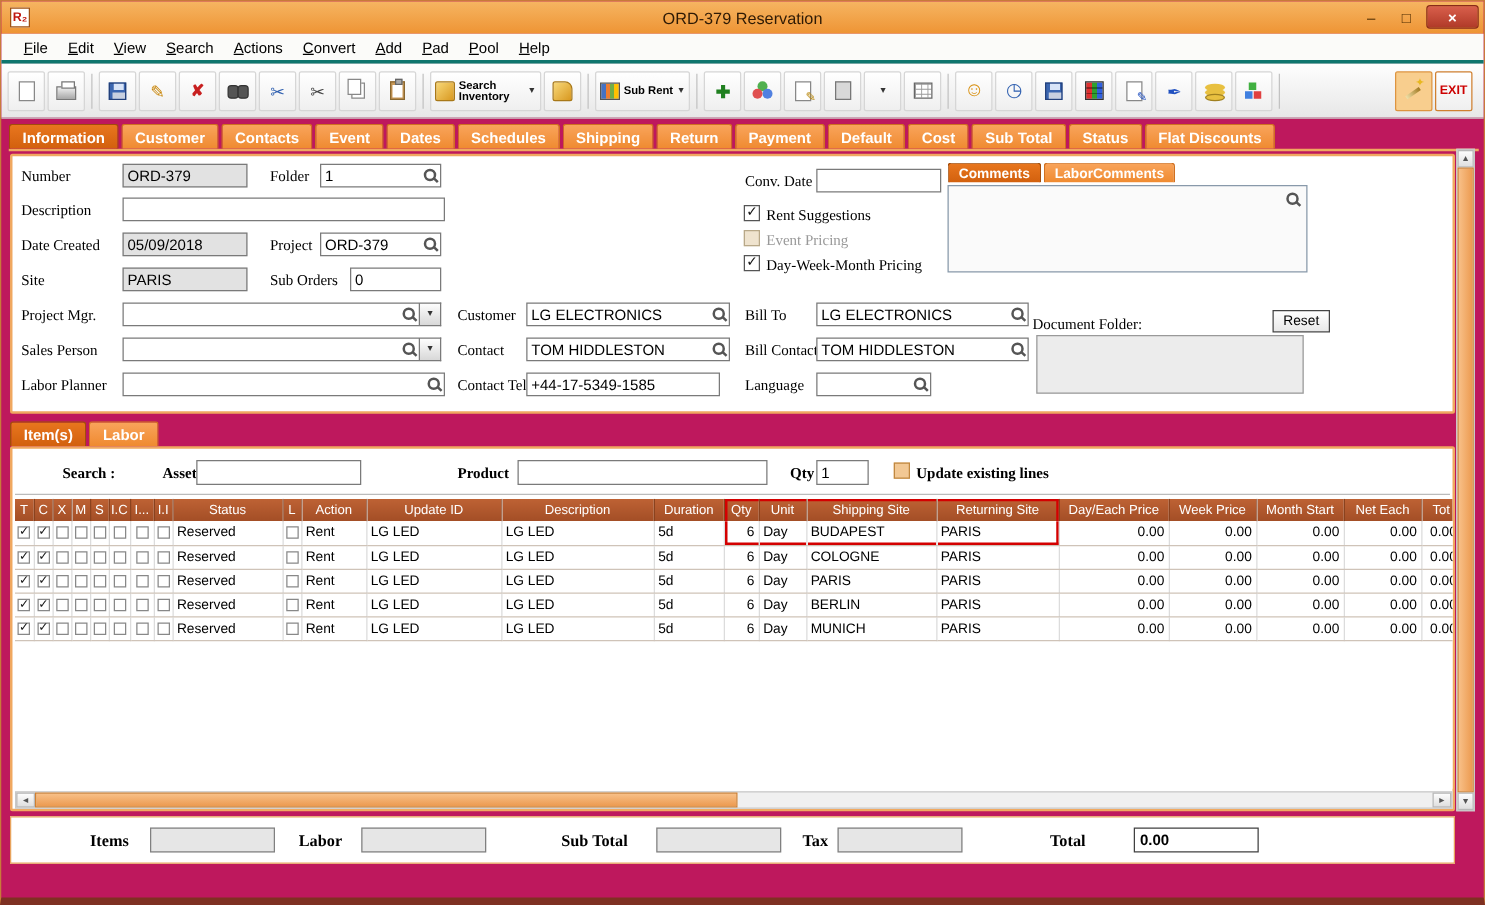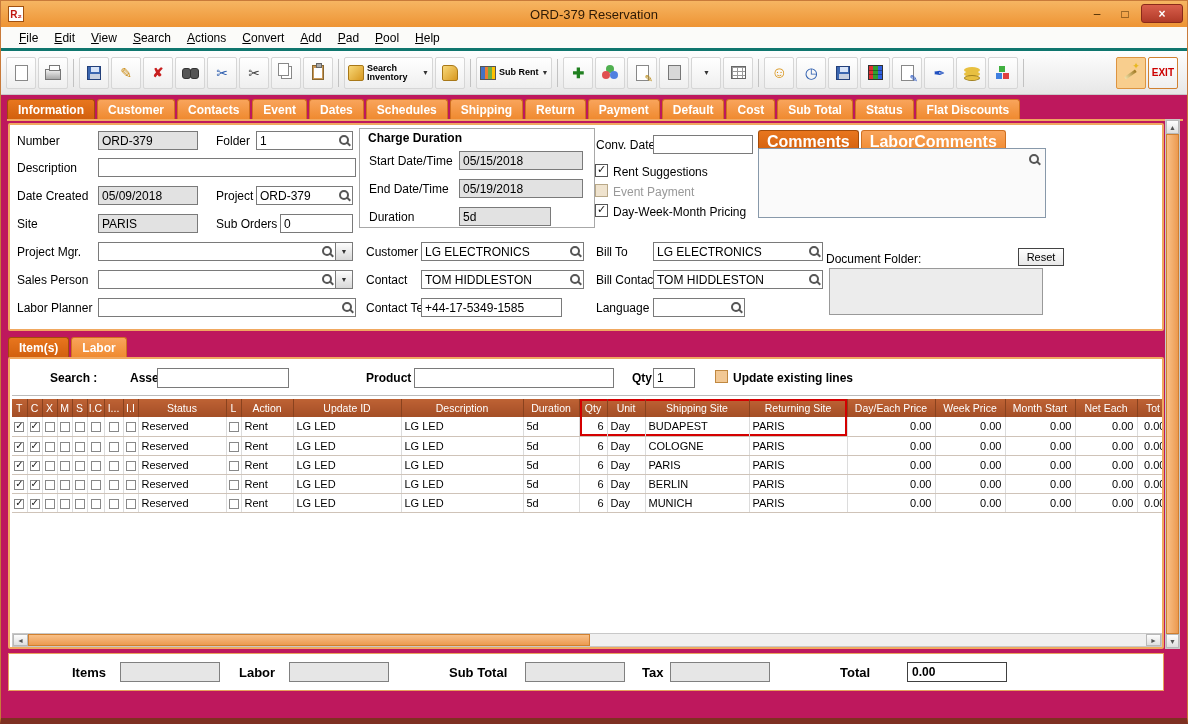--- a/index.html
+++ b/index.html
@@ -86,28 +86,28 @@
 
   
   .tabstrip { position:absolute; display:flex; gap:2px; align-items:flex-end; }
   .tabstrip.main { left:6px; top:96px; width:1176px; height:24px; border-bottom:2px solid #F0A860; }
   .tabstrip.items { left:7px; top:334px; height:22px; }
   .tab { padding:3px 10px 2px; color:#FFF; font-size:12px; font-weight:bold; white-space:nowrap;
          background:linear-gradient(#F9A45B,#EF8A30); border:1px solid #D07020; border-bottom:none;
          border-radius:3px 3px 0 0; }
   .tab.active { background:linear-gradient(#E8761E,#D2600E); border-color:#A34C0A; }
   .minitabs { position:absolute; display:flex; gap:2px; }
-  .minitabs .tab { font-size:16px; padding:2px 8px 1px; }
+  .minitabs .tab { font-size:11px; padding:2px 8px 1px; }
 
   
   .panel { position:absolute; background:#FFF; border:2px solid #F0A860; border-radius:2px; }
   .info-panel { left:7px; top:122px; width:1156px; height:208px; }
   .items-panel { left:7px; top:356px; width:1156px; height:292px; }
 
-  .lb { position:absolute; font-size:12px; white-space:nowrap; }
+  .lb { position:absolute; font-size:12px; white-space:nowrap;font-family:Liberation Serif, serif; }
   .lb.b { font-weight:bold; }
   .lb.dim { color:#999; }
 
   .fld { position:absolute; display:flex; align-items:center; height:19px; background:#FFF;
          border:1px solid #7A7A7A; padding:0 2px; }
   .fld.ro { background:#E2E2E2; }
   .fld input { border:none; outline:none; flex:1; min-width:0; background:transparent; padding:0 1px;
                font-family:"Liberation Sans",sans-serif; font-size:12px; }
   .combo { position:absolute; display:flex; height:19px; }
   .combo .fld { position:static; flex:1; }
@@ -371,45 +371,30 @@
         </div>
       <span class="ddbtn"></span>
     </div>
 
     <span class="lb" style="left:7px;top:176px">Labor Planner</span>
     <div class="fld" style="left:88px;top:173px;width:258px">
         <input value="" style="">
         <span class="mag"></span>
       </div>
 
-    <div class="group" style="left:349px;top:3px;width:236px;height:100px">
-      <span class="gtitle">Charge Duration</span>
-      <span class="lb" style="left:9px;top:25px" able="false">Start Date/Time</span>
-      <div class="fld ro" style="left:99px;top:22px;width:124px">
-          <input value="05/15/2018" style="">
-        </div>
-      <span class="lb" style="left:9px;top:53px">End Date/Time</span>
-      <div class="fld ro" style="left:99px;top:50px;width:124px">
-          <input value="05/19/2018" style="">
-        </div>
-      <span class="lb" style="left:9px;top:81px">Duration</span>
-      <div class="fld ro" style="left:99px;top:78px;width:92px">
-          <input value="5d" style="">
-        </div>
-    </div>
 
     <span class="lb" style="left:586px;top:13px">Conv. Date</span>
     <div class="fld" style="left:643px;top:10px;width:100px">
         <input value="" style="">
       </div>
 
     <span class="cbx on" id="cb-suggestions" style="left:585px;top:39px"></span>
     <span class="lb" style="left:603px;top:40px">Rent Suggestions</span>
     <span class="cbx dis" id="cb-event" style="left:585px;top:59px"></span>
-    <span class="lb dim" style="left:603px;top:60px">Event Payment</span>
+    <span class="lb dim" style="left:603px;top:60px">Event Pricing</span>
     <span class="cbx on" id="cb-dwm" style="left:585px;top:79px"></span>
     <span class="lb" style="left:603px;top:80px">Day-Week-Month Pricing</span>
 
     <span class="lb" style="left:356px;top:120px">Customer</span>
     <div class="fld" style="left:411px;top:117px;width:163px">
         <input value="LG ELECTRONICS" style="">
         <span class="mag"></span>
       </div>
     <span class="lb" style="left:586px;top:120px">Bill To</span>
     <div class="fld" style="left:643px;top:117px;width:170px">
@@ -422,21 +407,21 @@
         <input value="TOM HIDDLESTON" style="">
         <span class="mag"></span>
       </div>
     <span class="lb" style="left:586px;top:148px">Bill Contact</span>
     <div class="fld" style="left:643px;top:145px;width:170px">
         <input value="TOM HIDDLESTON" style="">
         <span class="mag"></span>
       </div>
 
     <span class="lb" style="left:356px;top:176px">Contact Tel #</span>
-    <div class="fld" style="left:411px;top:173px;width:141px">
+    <div class="fld" style="left:411px;top:173px;width:155px">
         <input value="+44-17-5349-1585" style="">
       </div>
     <span class="lb" style="left:586px;top:176px">Language</span>
     <div class="fld" style="left:643px;top:173px;width:92px">
         <input value="" style="">
         <span class="mag"></span>
       </div>
 
     <div class="minitabs" style="left:748px;top:5px">
         <span class="tab active">Comments</span>

